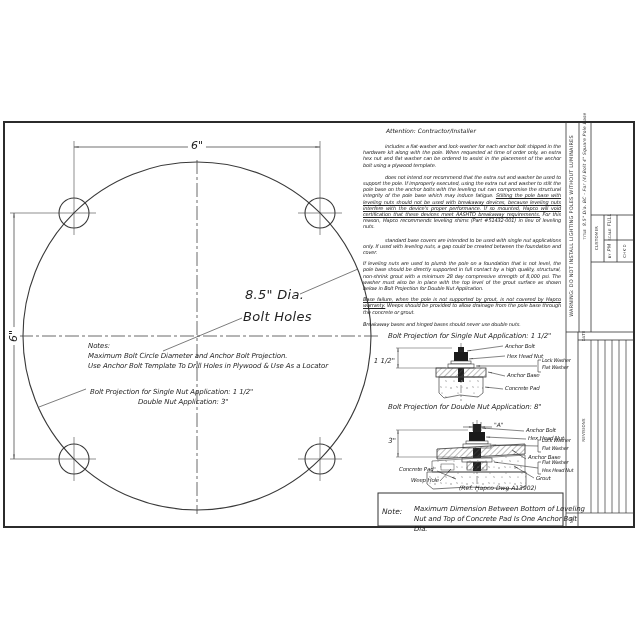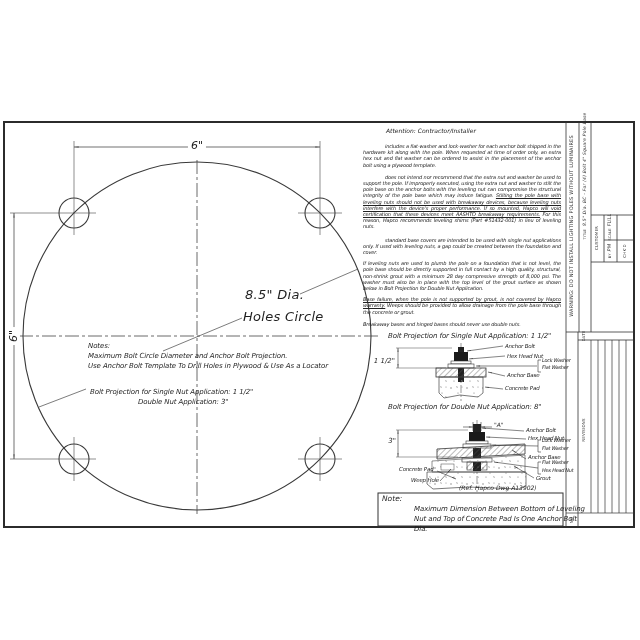--- a/index.html
+++ b/index.html
@@ -173,21 +173,21 @@
       <line x1="612" y1="340" x2="612" y2="513"></line>
       <line x1="619" y1="340" x2="619" y2="513"></line>
       <line x1="626" y1="340" x2="626" y2="513"></line>
       <line x1="566" y1="513" x2="634" y2="513"></line>
     </g>
   </svg>
 
   <div class="t dim ctr" style="left:197px;top:146px;">6"</div>
   <div class="t dim rot" style="left:14px;top:336px;">6"</div>
   <div class="t dia" style="left:245px;top:288px;">8.5" Dia.</div>
-  <div class="t dia" style="left:243px;top:310px;">Holes Circle</div>
+  <div class="t dia" style="left:243px;top:310px;">Bolt Holes</div>
 
   <div class="t notes" style="left:88px;top:341px;">
     <div>Notes:</div>
     <div>Maximum Bolt Circle Diameter and Anchor Bolt Projection.</div>
     <div>Use Anchor Bolt Template To Drill Holes in Plywood &amp; Use As a Locator</div>
   </div>
   <div class="t notes" style="left:90px;top:387px;">
     <div>Bolt Projection for Single Nut Application:   1 1/2"</div>
     <div style="padding-left:48px;">Double Nut Application:   3"</div>
   </div>
@@ -219,21 +219,21 @@
   <div class="t lbl-sm" style="left:542px;top:438px;">Lock Washer</div>
   <div class="t lbl-sm" style="left:542px;top:446px;">Flat Washer</div>
   <div class="t lbl" style="left:528px;top:454px;">Anchor Base</div>
   <div class="t lbl-sm" style="left:542px;top:460px;">Flat Washer</div>
   <div class="t lbl-sm" style="left:542px;top:468px;">Hex Head Nut</div>
   <div class="t lbl" style="left:536px;top:475px;">Grout</div>
   <div class="t lbl" style="left:399px;top:466px;">Concrete Pad</div>
   <div class="t lbl" style="left:411px;top:477px;">Weep Hole</div>
   <div class="t" style="left:459px;top:485px;font-size:6px;">(Ref. Hapco Dwg A13902)</div>
 
-  <div class="t notebox-t" style="left:382px;top:495px;">Note:</div>
+  <div class="t notebox-t" style="left:382px;top:508px;">Note:</div>
   <div class="t notebox-b" style="left:382px;top:504px;width:178px;">Maximum Dimension Between Bottom of Leveling Nut and Top of Concrete Pad Is One Anchor Bolt Dia.</div>
 
   <div class="t tb rot" style="left:572px;top:226px;font-size:5px;">WARNING:  DO  NOT  INSTALL  LIGHTING  POLES  WITHOUT  LUMINAIRES</div>
   <div class="t tb rot tb-it" style="left:585px;top:176px;"><span style="font-style:normal;font-size:3.5px;margin-right:3px;">TITLE</span><span>8.5" Dia. BC - For (4) Bolt 4" Square Pole Base</span></div>
   <div class="t tb rot" style="left:597px;top:238px;font-size:4px;">CUSTOMER</div>
   <div class="t tb rot" style="left:610px;top:227px;"><span style="font-size:3.5px;margin-right:2px;">SCALE</span><span class="tb-it" style="font-size:5px;">FULL</span></div>
   <div class="t tb rot" style="left:610px;top:251px;"><span style="font-size:3.5px;margin-right:2px;">BY</span><span class="tb-it" style="font-size:5px;">PM</span></div>
   <div class="t tb rot" style="left:625px;top:251px;font-size:4px;">CHK'D</div>
   <div class="t tb rot" style="left:584px;top:336px;font-size:4px;">DATE</div>
   <div class="t tb rot" style="left:584px;top:430px;font-size:4px;">REVISIONS</div>

